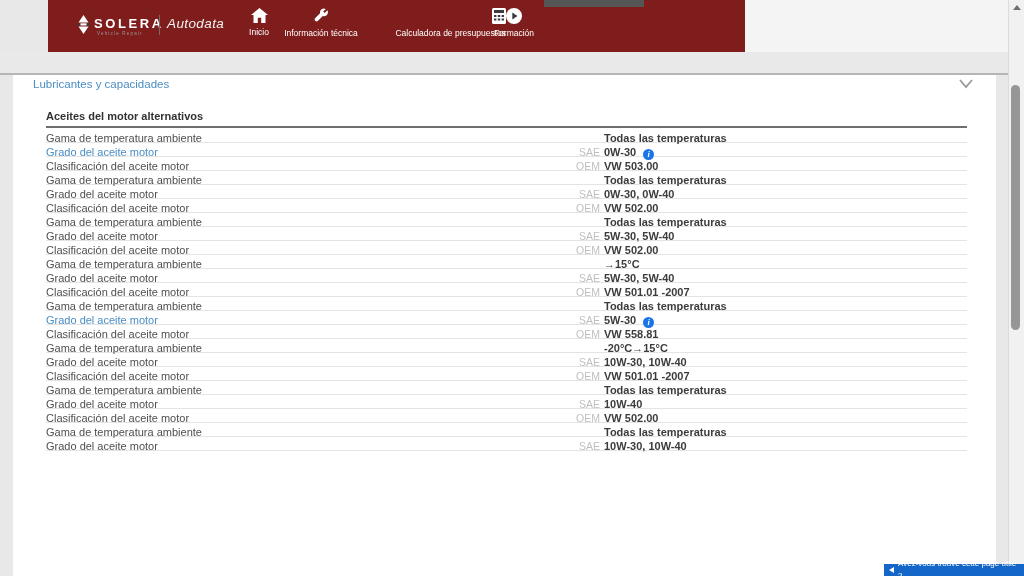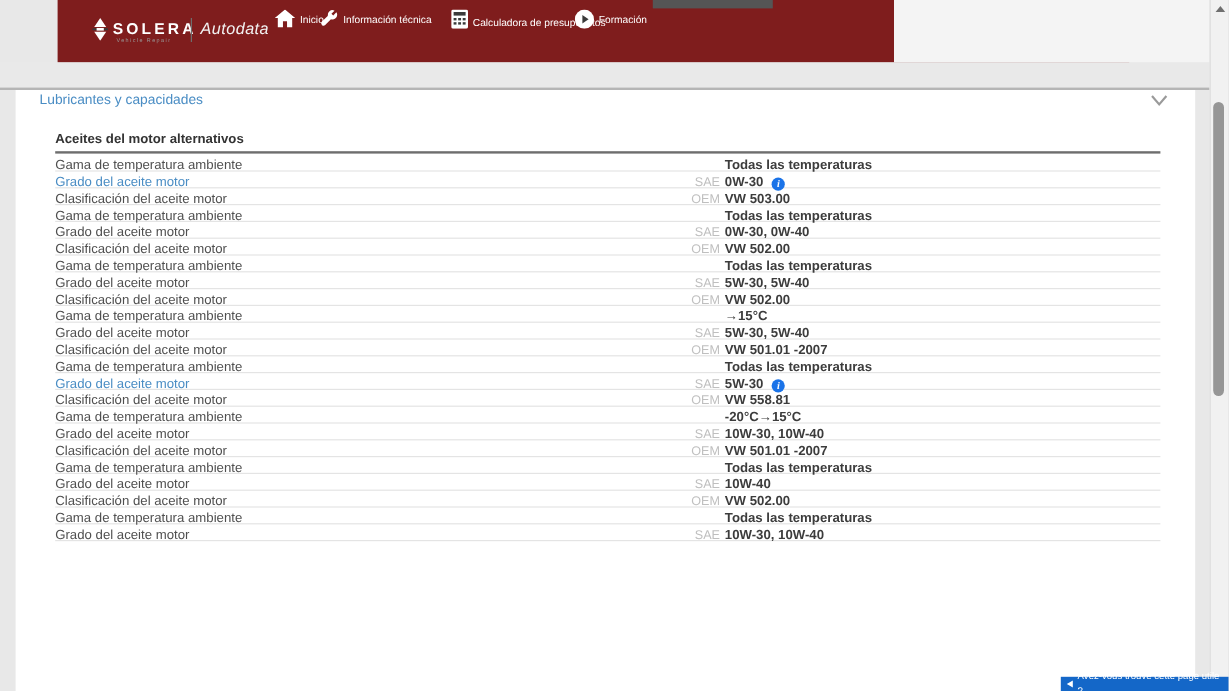--- a/index.html
+++ b/index.html
@@ -13,21 +13,21 @@
 
   
   .topbar { left:0; top:0; width:893px; height:52px; background:#7f1d1d;margin-left:48px; }
   .ghost-tab { left:496px; top:0; width:100px; height:7px; background:#555; }
   .logo-mark { left:27px; top:15px; width:17px; height:19px; }
   .logo-solera { left:46px; top:16px; font-size:13px; font-weight:bold; color:#fff; letter-spacing:2.6px; }
   .logo-tag { left:49px; top:31px; font-size:4.5px; color:#9a9a9a; letter-spacing:1.2px; }
   .logo-sep { left:111px; top:15px; width:1px; height:20px; background:#6e6e6e; }
   .logo-product { left:119px; top:16px; font-size:13.5px; font-weight:400; color:#f2f2f2; letter-spacing:.4px;font-style:italic; }
 
-  .navitem { top:8px; display:flex; flex-direction:row; align-items:center; gap:4px; cursor:pointer; }
+  .navitem { top:8px; display:flex; flex-direction:column; align-items:center; gap:4px; cursor:pointer; }
   .navitem .nlabel { font-size:8.5px; color:#fff; white-space:nowrap; }
   .navitem svg { display:block; }
   .nav-inicio { left:181px; width:60px; }
   .nav-info   { left:218px; width:110px; }
   .nav-calc   { left:328px; width:130px;align-items:flex-end; }
   .nav-form   { left:431px; width:70px; }
   .nav-act    { left:545px; width:140px; }
   .user-ic { left:702px; top:10px; }
   .caret-down { left:733px; top:28px; width:0; height:0; border-left:5px solid transparent; border-right:5px solid transparent; border-top:6px solid #fff; }
 

